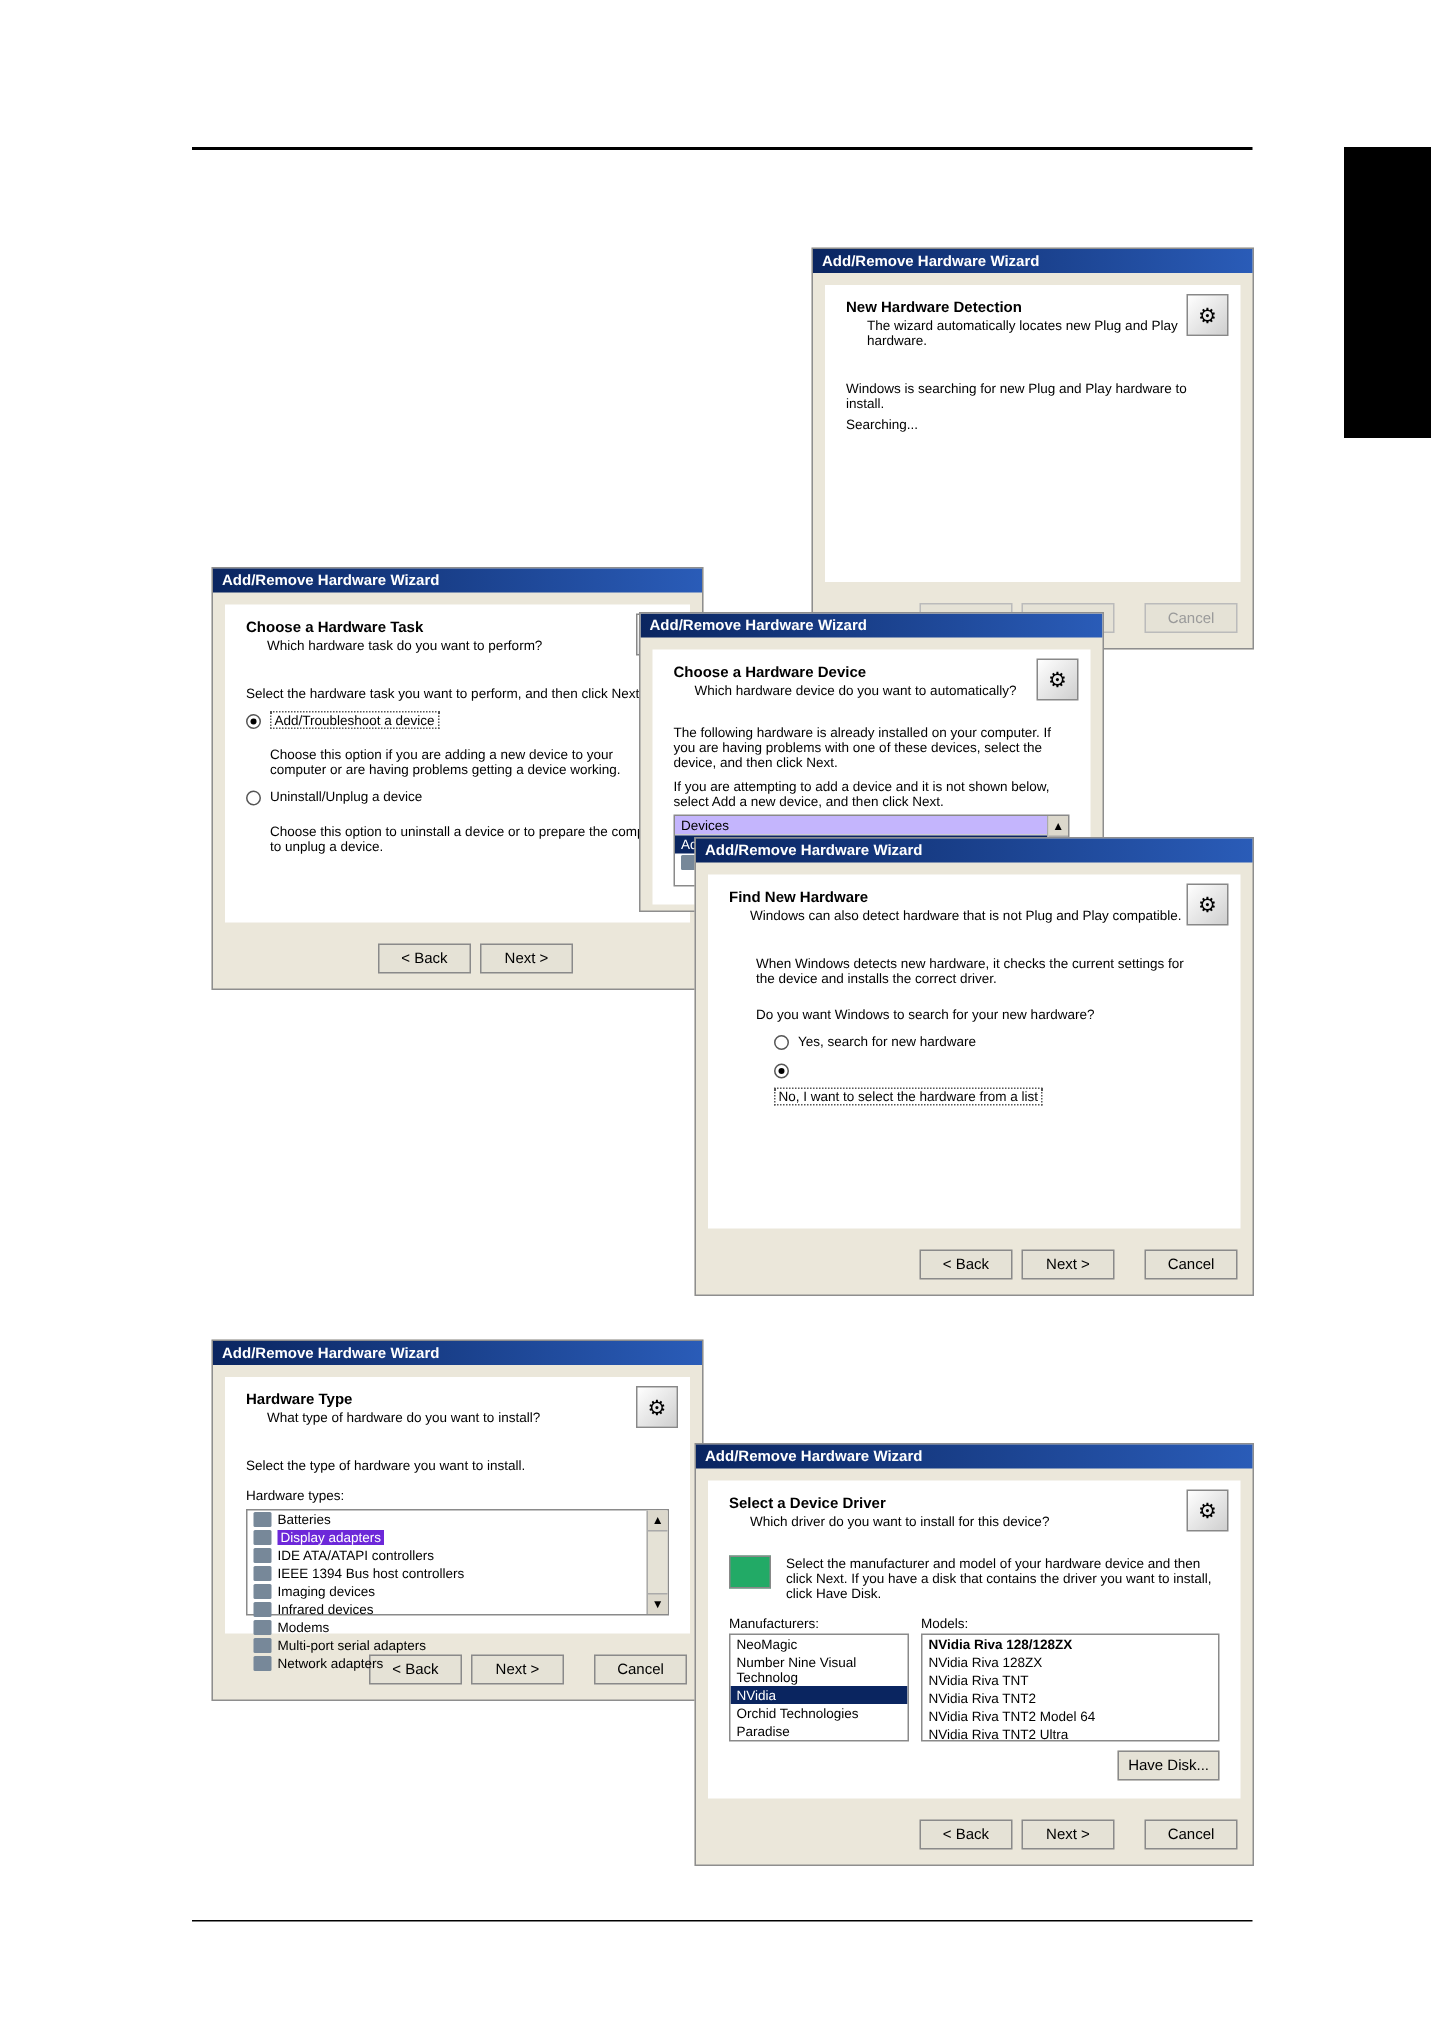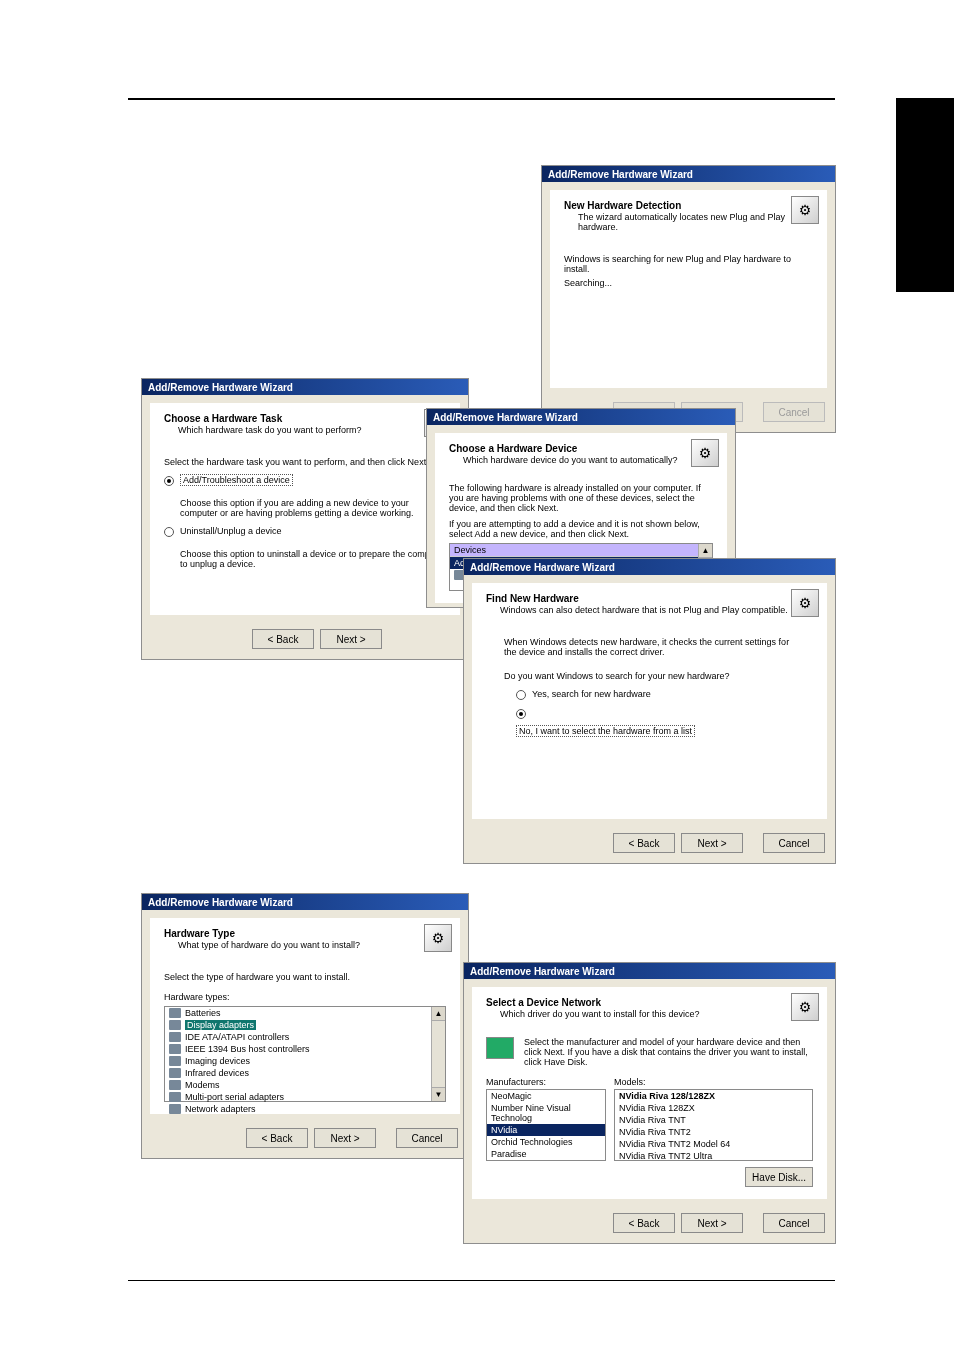--- a/index.html
+++ b/index.html
@@ -23,21 +23,21 @@
 .radio-dot.sel::after { content: ""; width: 4px; height: 4px; background: #000; border-radius: 50%; }
 .radio.highlight .radio-label { border: 1px dotted #555; padding: 0 2px; }
 .radio .desc { font-size: 9px; margin-top: 13px; }
 .listbox { border: 1px solid #8a8a8a; background: #fff; margin-top: 4px; position: relative; }
 .listbox .sb { position: absolute; right: 0; top: 0; bottom: 0; width: 14px; background: #e5e2d6; border-left: 1px solid #aaa; }
 .listbox .sb .arrow { height: 14px; text-align: center; font-size: 8px; line-height: 14px; background: #dcd8cc; border-bottom: 1px solid #aaa; }
 .listbox .sb .arrow.bot { border-bottom: 0; border-top: 1px solid #aaa; position: absolute; bottom: 0; left: 0; right: 0; }
 .row-hi { background: #0a2560; color: #fff; }
 .li { padding: 1px 4px; display: flex; gap: 4px; align-items: center; }
 .li-icon { width: 12px; height: 10px; background: #789; border-radius: 1px; flex: none; }
-.blue-sel { background: #0f766e; color: #fff; padding: 0 2px; }
+.blue-sel { background: #6d28d9; color: #fff; padding: 0 2px; }
 .cols { display: flex; gap: 8px; }
 .col-label { font-size: 9px; margin-bottom: 2px; }
 .manu, .models { border: 1px solid #8a8a8a; background: #fff; height: 72px; position: relative; overflow: hidden; font-size: 9px; }
 .manu { width: 120px; }
 .models { flex: 1; }
 .drv-icon { width: 28px; height: 22px; background: #2a6; border: 1px solid #888; display: inline-block; }
 .drv-row { display: flex; gap: 10px; align-items: flex-start; margin-bottom: 10px; }
 </style>
 </head>
 <body>
@@ -146,21 +146,21 @@
 </div>
 
 <div class="win" style="left:141px; top:893px; width:328px;">
   <div class="titlebar">Add/Remove Hardware Wizard</div>
   <div class="pane">
     <div class="wiz-icon">⚙</div>
     <div class="hdr">Hardware Type</div>
     <div class="sub">What type of hardware do you want to install?</div>
     <div style="margin-top:22px; font-size:9px;">Select the type of hardware you want to install.</div>
     <div style="margin-top:10px; font-size:9px;">Hardware types:</div>
-    <div class="listbox" style="height:96px;" id="hwtypes">
+    <div class="listbox" style="height:71px;" id="hwtypes">
       <div class="li">
           <span class="li-icon"></span>
           <span>Batteries</span>
         </div>
         <div class="li">
           <span class="li-icon"></span>
           <span class="blue-sel">Display adapters</span>
         </div>
         <div class="li">
           <span class="li-icon"></span>
@@ -201,21 +201,21 @@
     <span class="btn">Next &gt;</span>
     <span style="width:8px;"></span>
     <span class="btn">Cancel</span>
   </div>
 </div>
 
 <div class="win" style="left:463px; top:962px; width:373px;">
   <div class="titlebar">Add/Remove Hardware Wizard</div>
   <div class="pane">
     <div class="wiz-icon">⚙</div>
-    <div class="hdr">Select a Device Network</div>
+    <div class="hdr">Select a Device Driver</div>
     <div class="sub">Which driver do you want to install for this device?</div>
     <div class="drv-row" style="margin-top:18px;">
       <span class="drv-icon"></span>
       <div style="font-size:9px; flex:1;">Select the manufacturer and model of your hardware device and then click Next. If you have a disk that contains the driver you want to install, click Have Disk.</div>
     </div>
     <div class="cols">
       <div>
         <div class="col-label">Manufacturers:</div>
         <div class="manu" id="manu">
           <div style="padding: 1px 4px;">NeoMagic</div>

